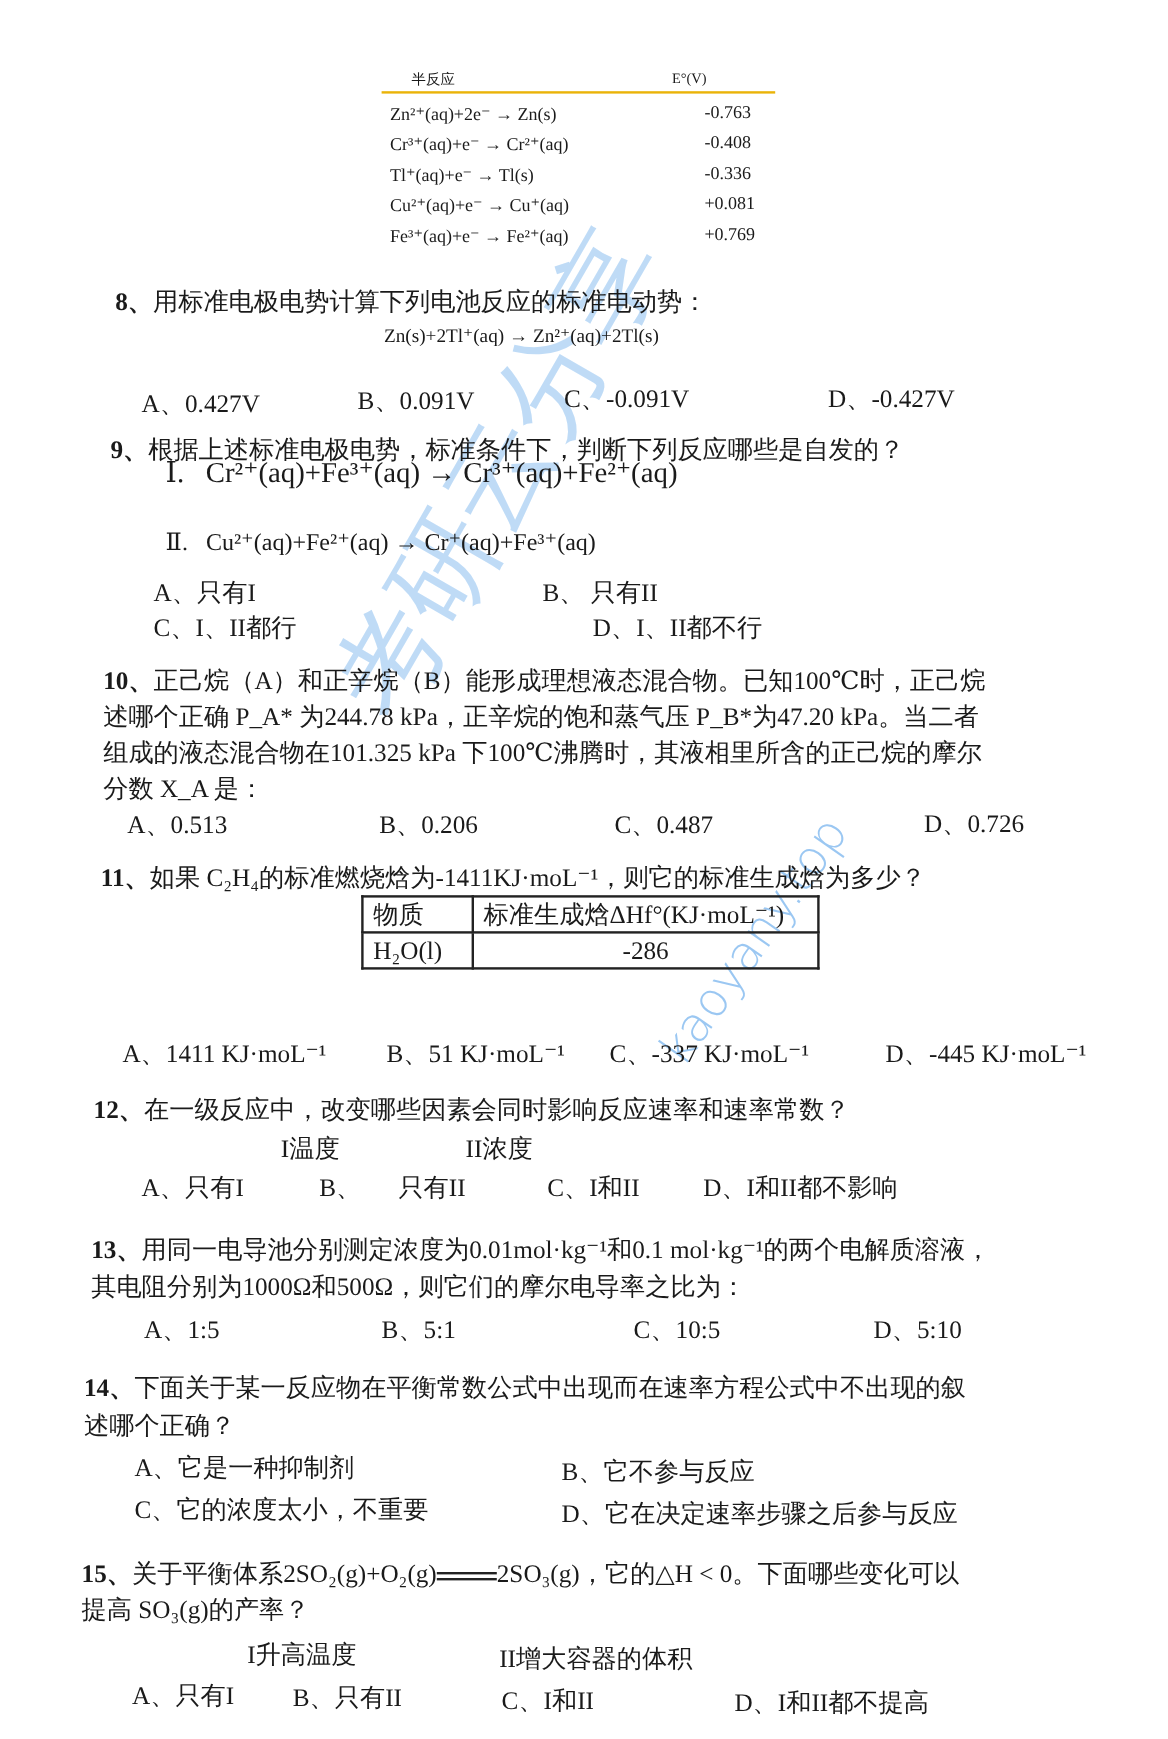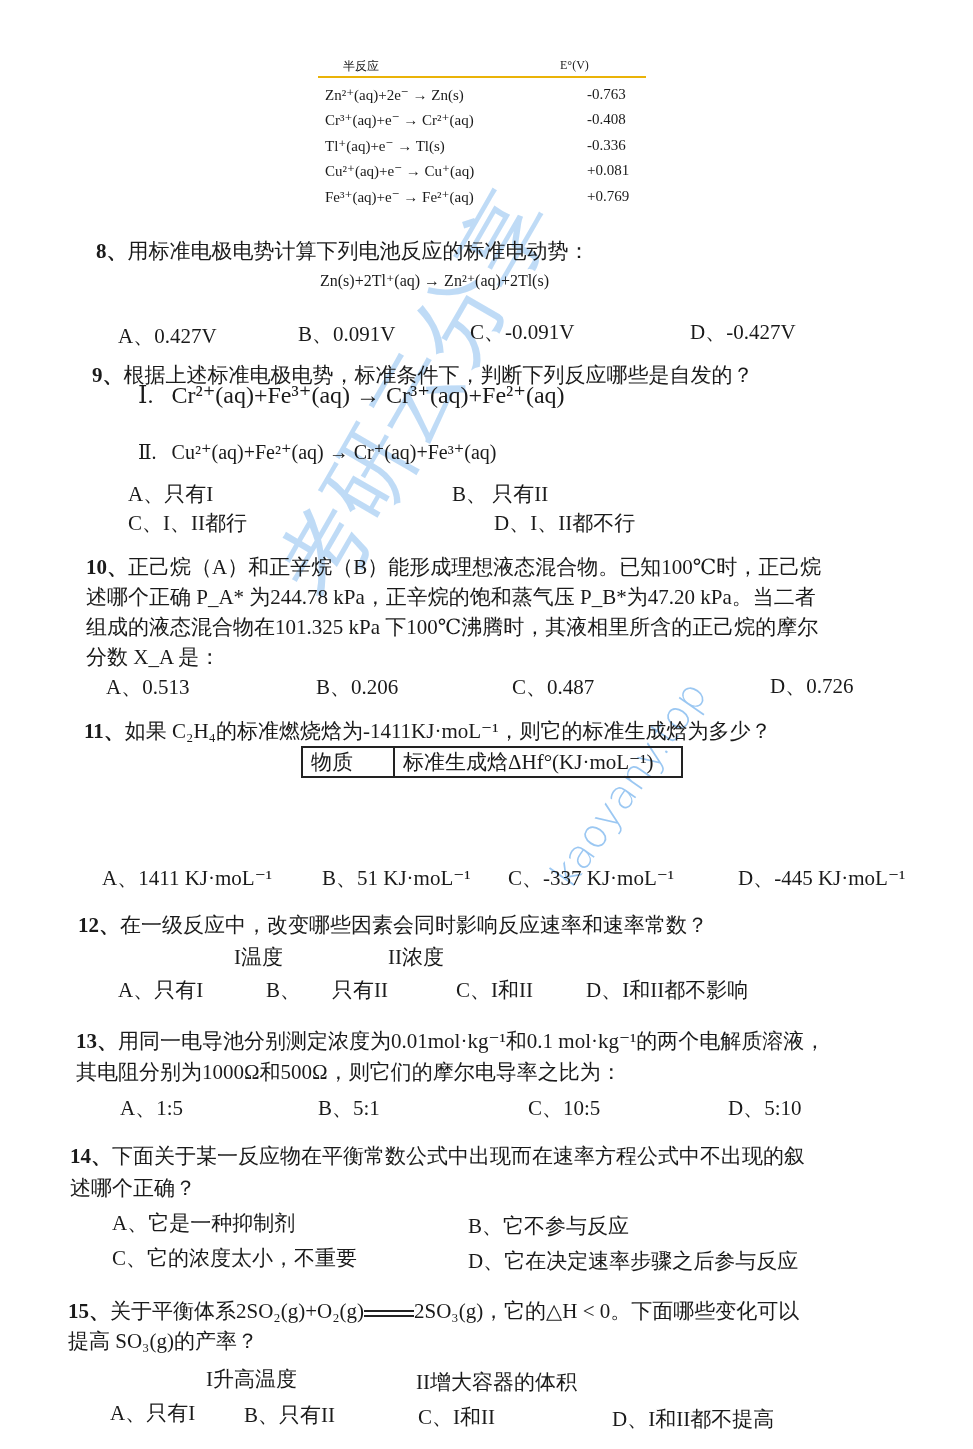--- a/index.html
+++ b/index.html
@@ -99,20 +99,24 @@
 
 <div class="abs q" style="left:84px;top:716px">
   <span class="qnum">11、</span><span>如果 C₂H₄的标准燃烧焓为-1411KJ·moL⁻¹，则它的标准生成焓为多少？</span>
 </div>
 <table class="tbl">
   <tbody>
       <tr>
     <td class="c1">物质</td>
     <td class="c2">标准生成焓ΔHf°(KJ·moL⁻¹)</td>
   </tr>
+  <tr>
+    <td class="c1">H₂O(l)</td>
+    <td class="c2">-286</td>
+  </tr>
 </tbody>
   </table>
 <div class="abs opt" style="left:102px;top:864px">A、1411 KJ·moL⁻¹</div>
 <div class="abs opt" style="left:322px;top:864px">B、51 KJ·moL⁻¹</div>
 <div class="abs opt" style="left:508px;top:864px">C、-337 KJ·moL⁻¹</div>
 <div class="abs opt" style="left:738px;top:864px">D、-445 KJ·moL⁻¹</div>
 
 <div class="abs q" style="left:78px;top:910px">
   <span class="qnum">12、</span><span>在一级反应中，改变哪些因素会同时影响反应速率和速率常数？</span>
 </div>

